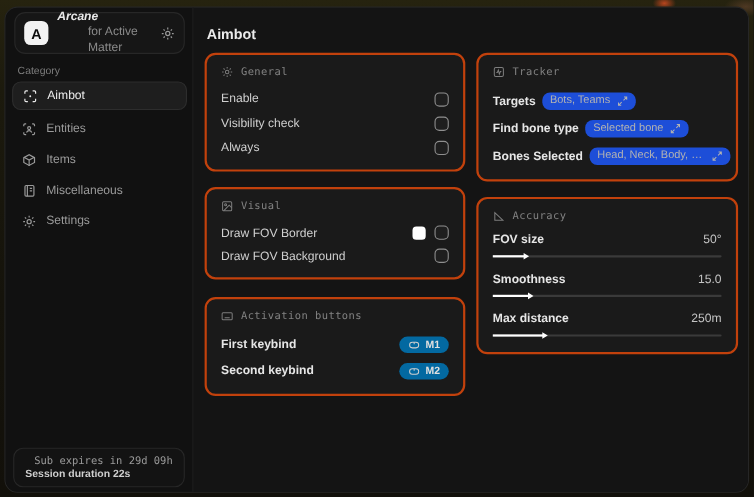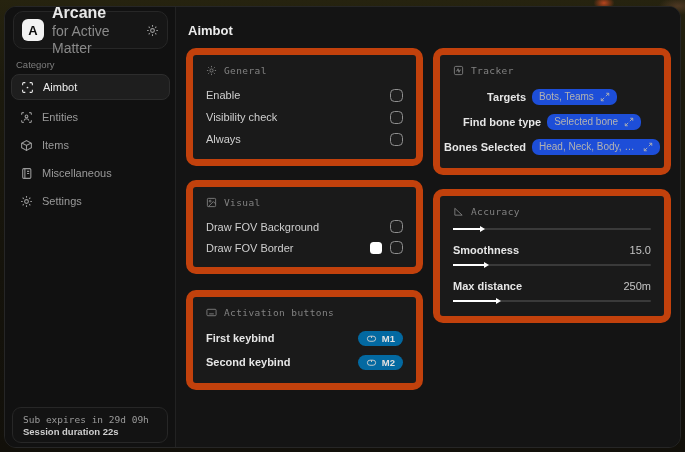--- a/index.html
+++ b/index.html
@@ -22,61 +22,61 @@
   
   .sidebar { position:absolute; left:0; top:0; width:171px; height:100%;
     background:#111111; border-right:1px solid #222222; }
   .brand { position:absolute; left:8px; top:4px; width:155px; height:38px;
     background:#161616; border:1px solid #272727; border-radius:10px;
     display:flex; align-items:center; padding:0 8px; gap:8px; }
   .logo { width:22px; height:22px; background:#f2f2f2; border-radius:6px;
     color:#0d0d0d; font-weight:bold; font-size:13px; display:flex;
     align-items:center; justify-content:center; flex-shrink:0; }
   .brand-text { flex:1; min-width:0; line-height:1.25; }
-  .brand-name { font-size:16px; font-weight:bold; color:#e8e8e8; }
-  .brand-sub { font-size:14px; color:#8a8a8a; }
+  .brand-name { font-size:11px; font-weight:bold; color:#e8e8e8;font-style:italic; }
+  .brand-sub { font-size:11px; color:#8a8a8a;margin-left:28px; }
   .brand-gear { color:#9a9a9a; display:flex; cursor:pointer; }
   .cat-label { position:absolute; left:11px; top:52px; font-size:9.5px; color:#7d7d7d; }
   .nav { position:absolute; left:6px; top:67px; right:5px; }
   .nav-item { height:28px; display:flex; align-items:center; gap:9px;
     padding:0 9px; color:#9a9a9a; font-size:11px; border-radius:8px; cursor:pointer; }
   .nav-item.active { height:26px; margin-bottom:3px; background:#1e1e1e;
     border:1px solid #2d2d2d; color:#ececec; }
   .nav-icon { display:flex; flex-shrink:0; }
   .sub-box { position:absolute; left:7px; right:7px; bottom:4px; height:36px;
     border:1px solid #272727; border-radius:9px; background:#131313;
     padding:4px 10px; display:flex; flex-direction:column; justify-content:center; gap:1px; }
-  .sub-line { font-family:"DejaVu Sans Mono", monospace; font-size:9.5px; color:#9a9a9a; }
+  .sub-line { font-family:"DejaVu Sans Mono", monospace; font-size:9.5px; color:#9a9a9a;text-align:right; }
   .sub-line2 { font-size:9.5px; font-weight:bold; color:#cfcfcf; }
   
   .main { position:absolute; left:171px; top:0; right:0; bottom:0; background:#141414; }
   .page-title { position:absolute; left:12px; top:16px; font-size:13px;
     font-weight:bold; color:#ececec; }
   .col { position:absolute; top:41px; }
   .col.left { left:10px; width:237px; }
   .col.right { left:257px; width:238px; }
-  .card { background:#1a1a1a; border:7px solid #c2410c; border-radius:10px;
+  .card { background:#1a1a1a; border:2px solid #c2410c; border-radius:10px;
     padding:10px 13px 9px 13px; margin-bottom:14px; }
   .card-head { display:flex; align-items:center; gap:7px;
     font-family:"DejaVu Sans Mono", monospace; font-size:9.5px; color:#828282;
     letter-spacing:0.4px; margin-bottom:8px; }
   .card-head svg { color:#7e7e7e; }
   .row { height:22px; display:flex; align-items:center; justify-content:space-between; }
   .row .lbl { font-size:11px; color:#cfcfcf; }
   .row .lbl.strong { font-weight:bold; color:#e6e6e6; }
   .ctrl { display:flex; align-items:center; gap:8px; }
   .checkbox { width:13px; height:13px; border:1.5px solid #8f8f8f;
     border-radius:4.5px; background:rgba(255,255,255,0.02); cursor:pointer; }
   .swatch { width:12px; height:12px; border-radius:3.5px; cursor:pointer; }
   .row.tall { height:24px; }
   .keypill { display:flex; align-items:center; gap:5px; background:#0369a1;
     border:none; border-radius:10px; padding:2px 8px; color:#e0e0e0;
     font-size:9.5px; font-weight:bold; font-family:"Liberation Sans",sans-serif; cursor:pointer; }
   .keypill svg { color:#cfcfcf; }
-  .trow { height:25px; display:flex; align-items:center; justify-content:center; gap:6px; }
+  .trow { height:25px; display:flex; align-items:center; justify-content:flex-start; gap:6px; }
   .trow .lbl { font-size:11px; font-weight:bold; color:#e6e6e6; white-space:nowrap; }
   .select { display:flex; align-items:center; gap:6px; background:#1d4ed8;
     border:none; border-radius:7px; padding:2.5px 7px; color:#b2b2b2;
     font-size:10px; font-family:"Liberation Sans",sans-serif; cursor:pointer;
     max-width:150px; }
   .select .sel-val { white-space:nowrap; overflow:hidden; text-overflow:ellipsis; }
   .select svg { color:#b2b2b2; flex-shrink:0; }
   .sgroup { margin-bottom:9px; }
   .sgroup:last-child { margin-bottom:2px; }
   .srow { display:flex; align-items:center; justify-content:space-between; height:15px; margin-bottom:4px; }
@@ -202,29 +202,29 @@
           <span>
             <svg width="11" height="11" viewBox="0 0 24 24" fill="none" stroke="currentColor" stroke-width="2">
                 <rect x="3" y="3" width="18" height="18" rx="2"></rect>
                 <circle cx="9" cy="9" r="2"></circle>
                 <path d="m21 15-5-5L5 21"></path>
               </svg>
           </span>
           <span>Visual</span>
         </div>
         <div class="row" style="height:21px;">
-          <span class="lbl">Draw FOV Background</span>
-          <span class="checkbox"></span>
-        </div>
-        <div class="row" style="height:21px;">
           <span class="lbl">Draw FOV Border</span>
           <span class="ctrl">
             <span class="swatch" style="background: rgb(255, 255, 255);"></span>
             <span class="checkbox"></span>
           </span>
+        </div>
+        <div class="row" style="height:21px;">
+          <span class="lbl">Draw FOV Background</span>
+          <span class="checkbox"></span>
         </div>
       </section>
 
       <section class="card">
         <div class="card-head">
           <span>
             <svg width="11" height="11" viewBox="0 0 24 24" fill="none" stroke="currentColor" stroke-width="2">
                 <rect x="2" y="5" width="20" height="14" rx="2"></rect>
                 <path d="M7 15h10M7 9h.01M11 9h.01M15 9h.01"></path>
               </svg>
@@ -300,20 +300,24 @@
         <div class="card-head">
           <span>
             <svg width="11" height="11" viewBox="0 0 24 24" fill="none" stroke="currentColor" stroke-width="2">
                 <path d="M4 20h16L4 5v15z"></path>
               </svg>
           </span>
           <span>Accuracy</span>
         </div>
 
         <div class="sgroup">
+          <div class="srow">
+            <span class="lbl">FOV size</span>
+            <span class="val">50°</span>
+          </div>
           <div class="track">
             <div class="fill" style="width: 14%;"></div>
           </div>
         </div>
 
         <div class="sgroup">
           <div class="srow">
             <span class="lbl">Smoothness</span>
             <span class="val">15.0</span>
           </div>

